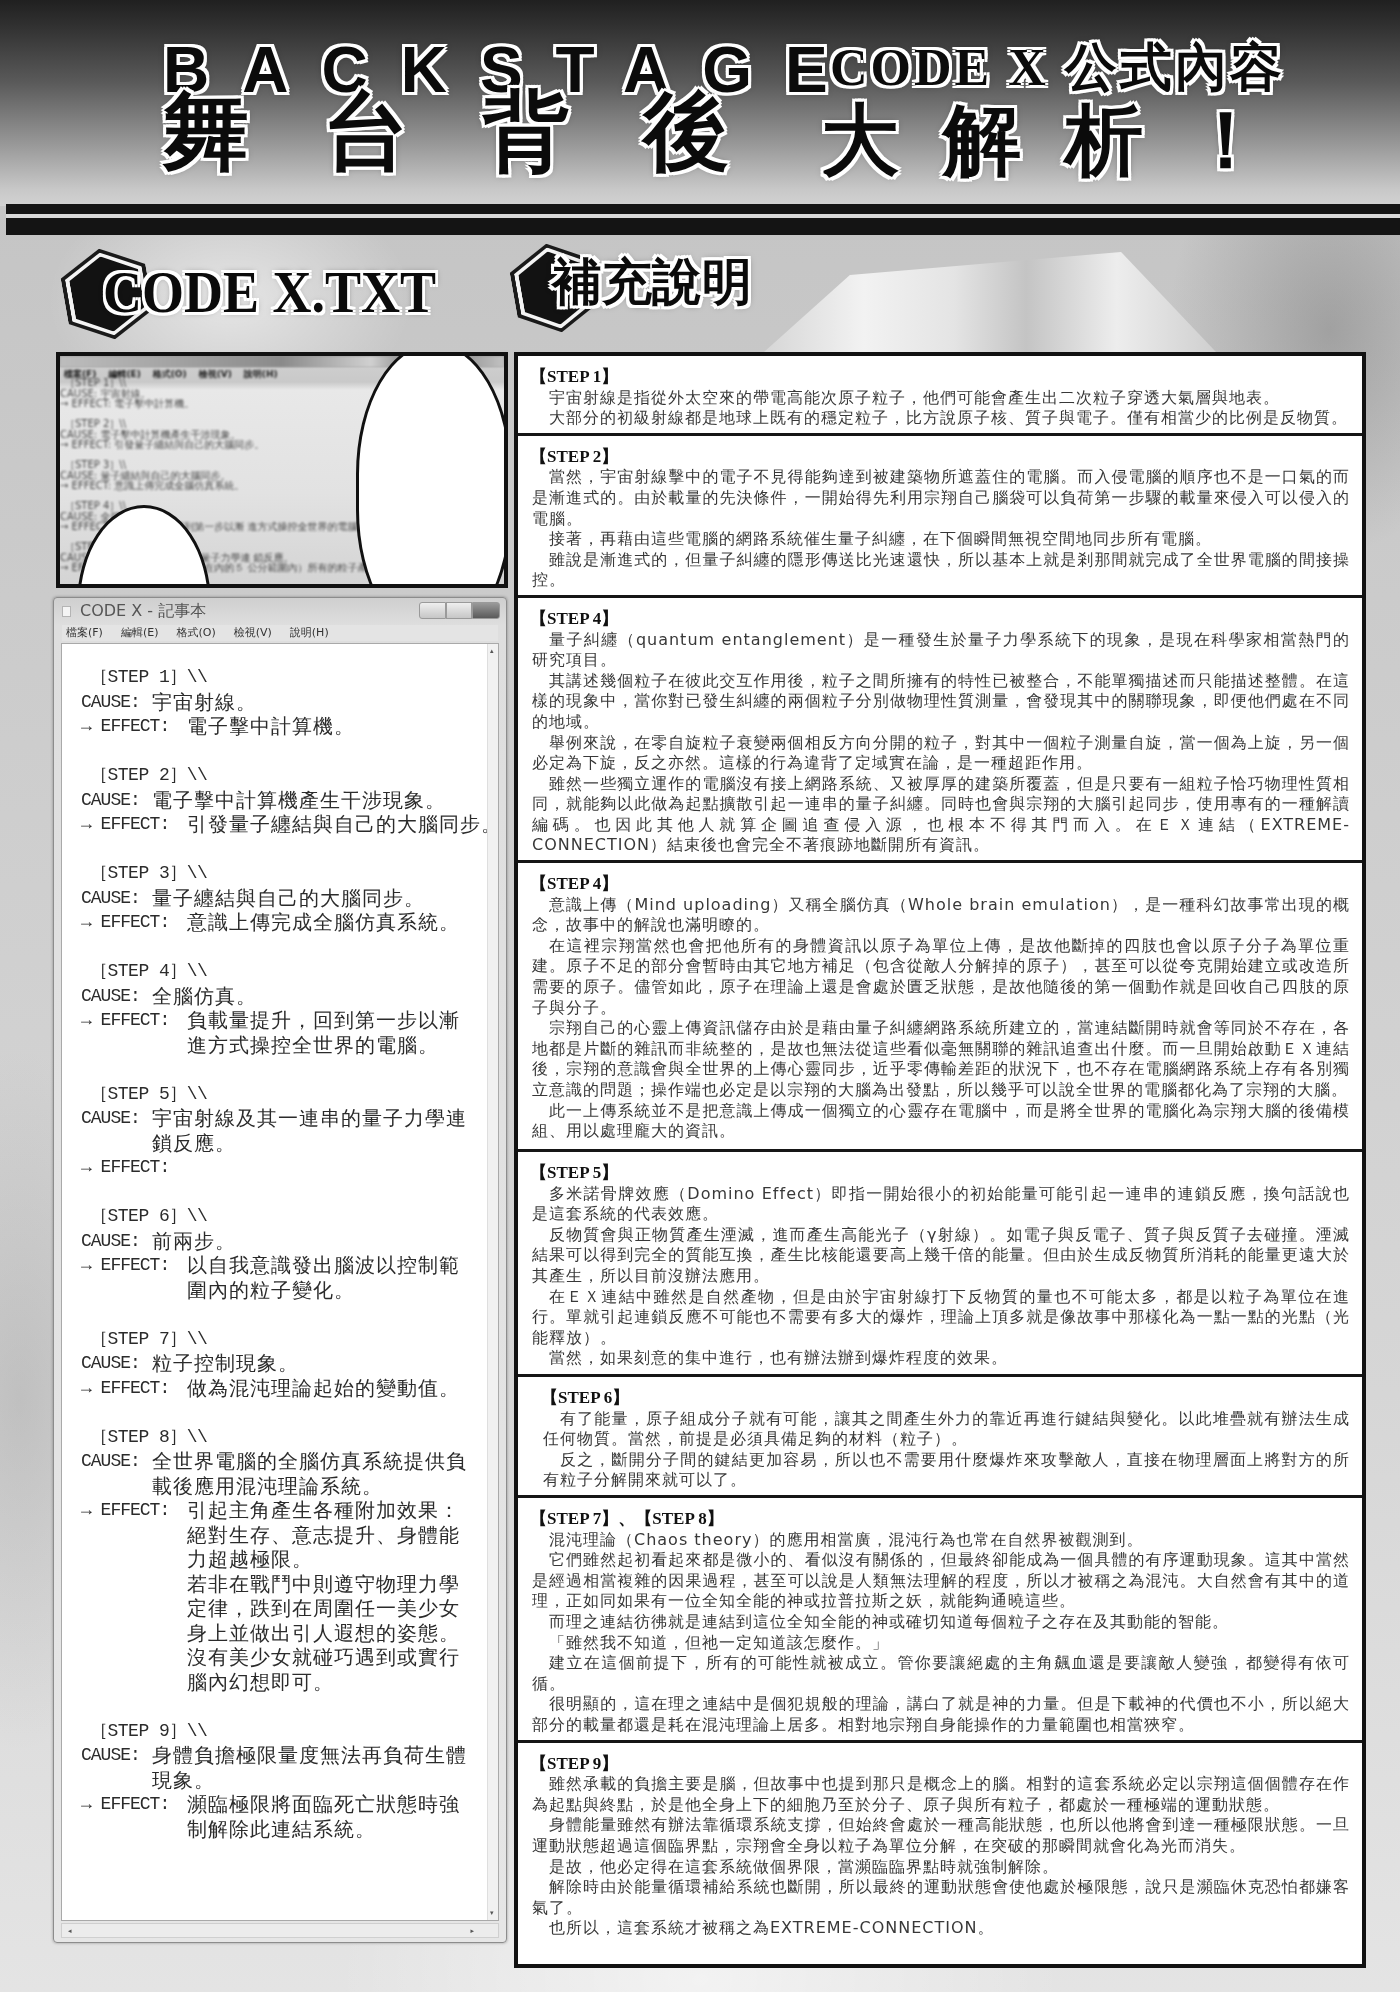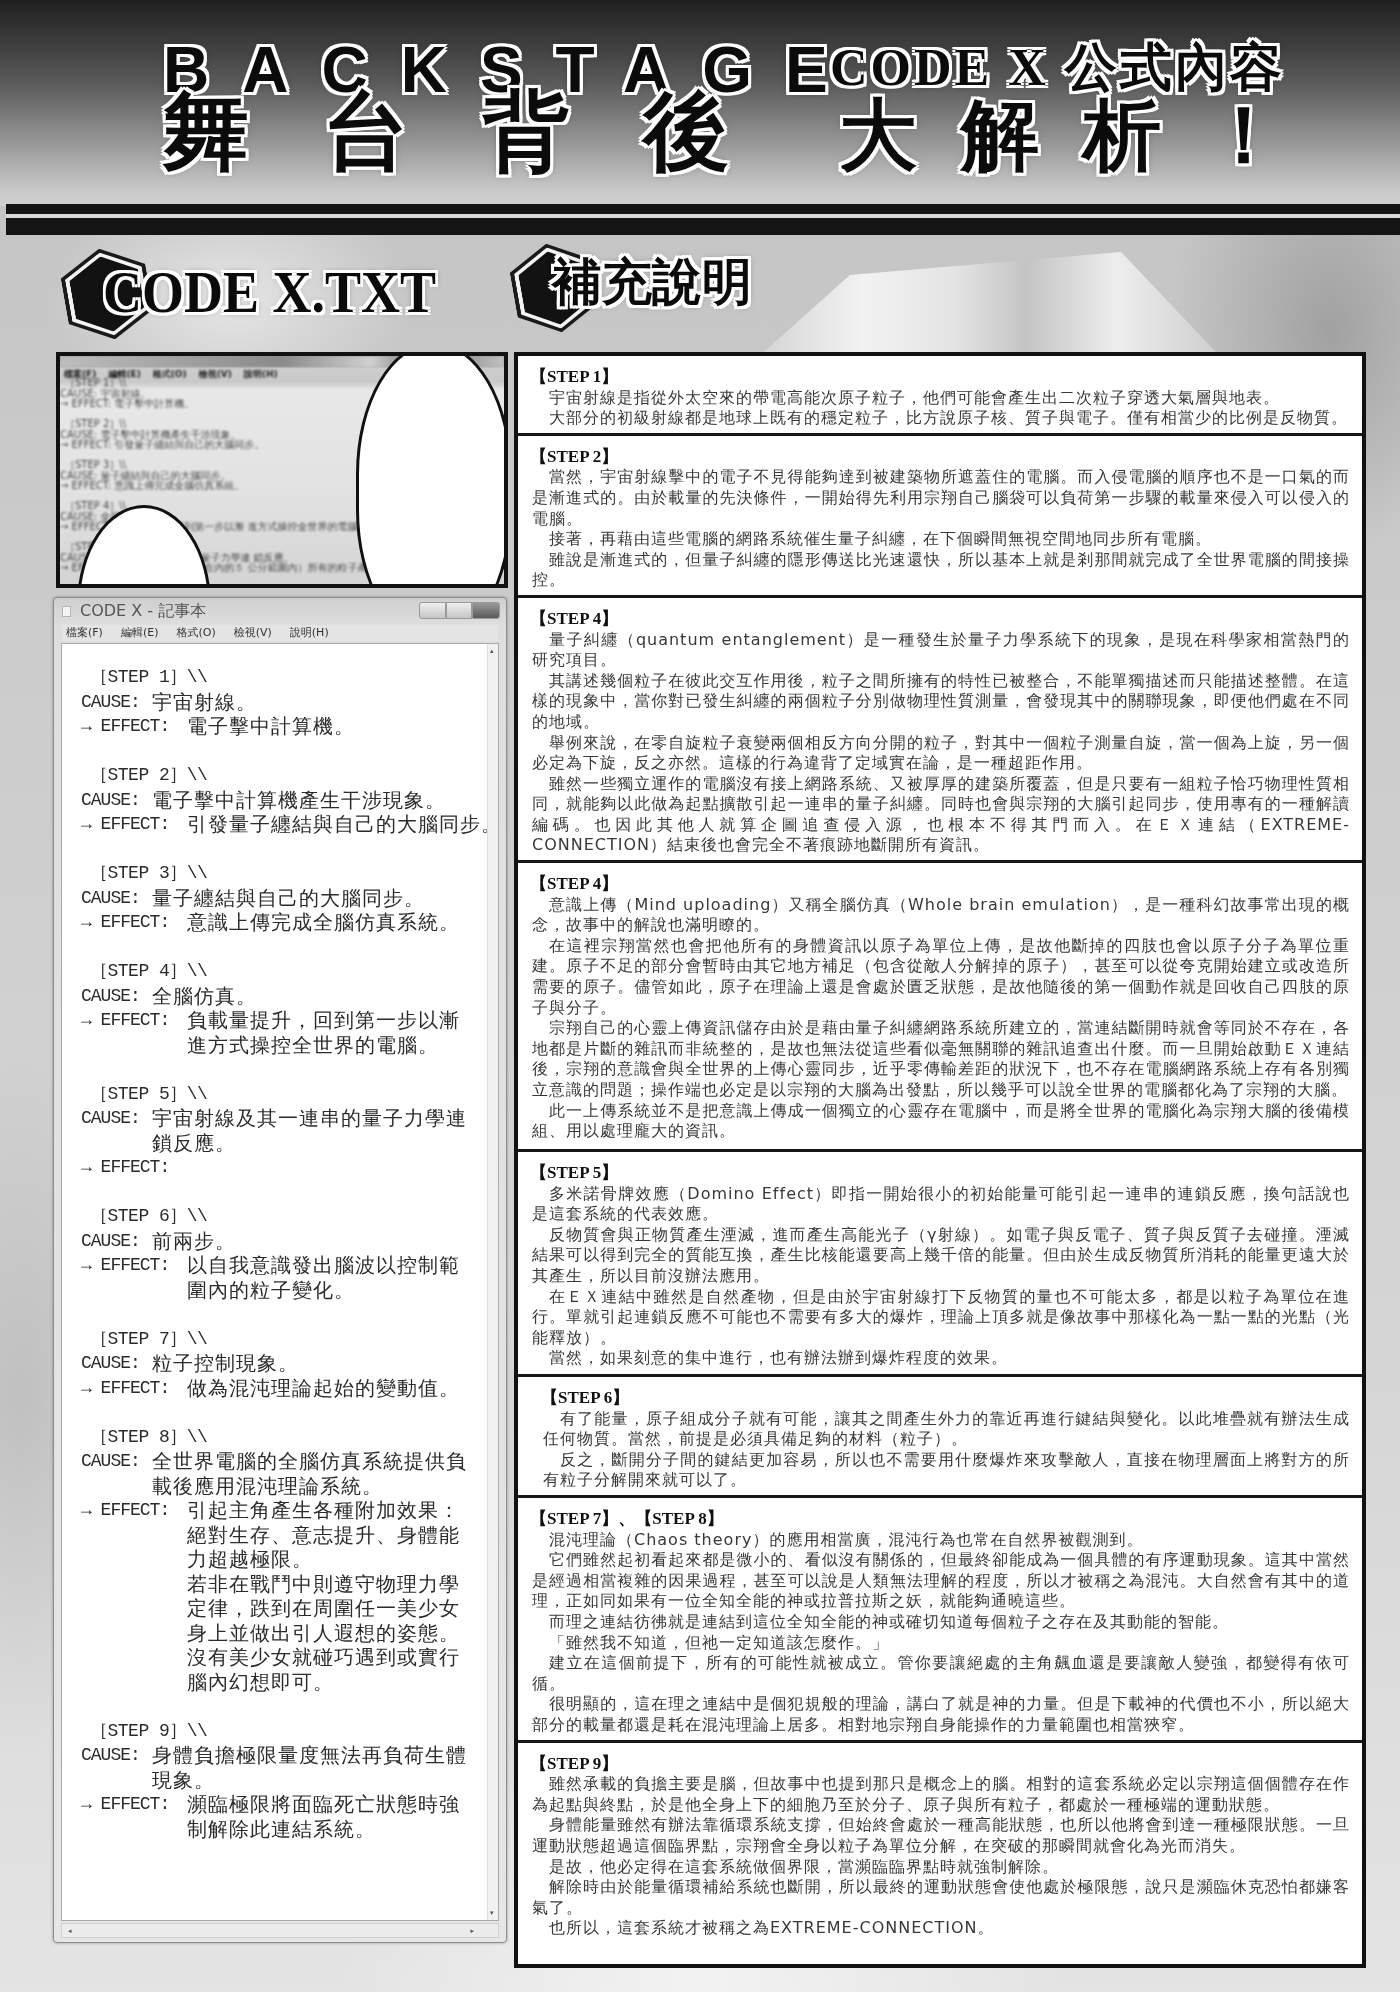--- a/index.html
+++ b/index.html
@@ -18,21 +18,21 @@
  background:linear-gradient(180deg,#202020 0%,#303030 12%,#5a5a5a 40%,#989898 70%,#c8c8c8 92%,#d2d2d2 100%);}
 .stripe{position:absolute;left:6px;width:1394px;background:#141414;}
 .stripe.s1{top:204px;height:10px;}
 .stripe.s2{top:218px;height:17px;}
 .stripe-gap{position:absolute;left:6px;top:214px;width:1394px;height:4px;background:#d9d9d9;}
 .ol{position:absolute;color:#0b0b0b;white-space:nowrap;font-weight:bold;line-height:1;
  text-shadow:-3px -3px 0 #fff,3px -3px 0 #fff,-3px 3px 0 #fff,3px 3px 0 #fff,0 -3px 0 #fff,0 3px 0 #fff,-3px 0 0 #fff,3px 0 0 #fff,0 0 7px rgba(0,0,0,.55);}
 .t-backstage{left:163px;top:38px;font-family:"Liberation Sans",sans-serif;font-size:64px;letter-spacing:33px;}
 .t-stage{left:163px;top:88px;font-family:"DejaVu Sans",sans-serif;font-size:86px;letter-spacing:74px;}
 .t-codex{left:830px;top:42px;font-family:"Liberation Serif",serif;font-size:52px;letter-spacing:3px;}
-.t-analysis{left:839px;top:102px;font-family:Liberation Mono, monospace;font-size:78px;letter-spacing:44px;}
+.t-analysis{left:821px;top:102px;font-family:Liberation Serif, serif;font-size:78px;letter-spacing:44px;}
 
 
 .figure{position:absolute;left:764px;top:252px;width:452px;height:100px;
  clip-path:polygon(19% 23%,79% 0,100% 100%,0 100%);
  background:linear-gradient(90deg,#d6d6d6 0%,#f2f2f2 22%,#e4e4e4 42%,#c4c4c4 58%,#ededed 78%,#cfcfcf 100%);}
 
 
 .hexwrap{position:absolute;}
 .hexwrap div{position:absolute;clip-path:polygon(50% 0,100% 25%,100% 75%,50% 100%,0 75%,0 25%);}
 .hexwrap .h1{left:0;top:0;right:0;bottom:0;background:#1a1a1a;}

